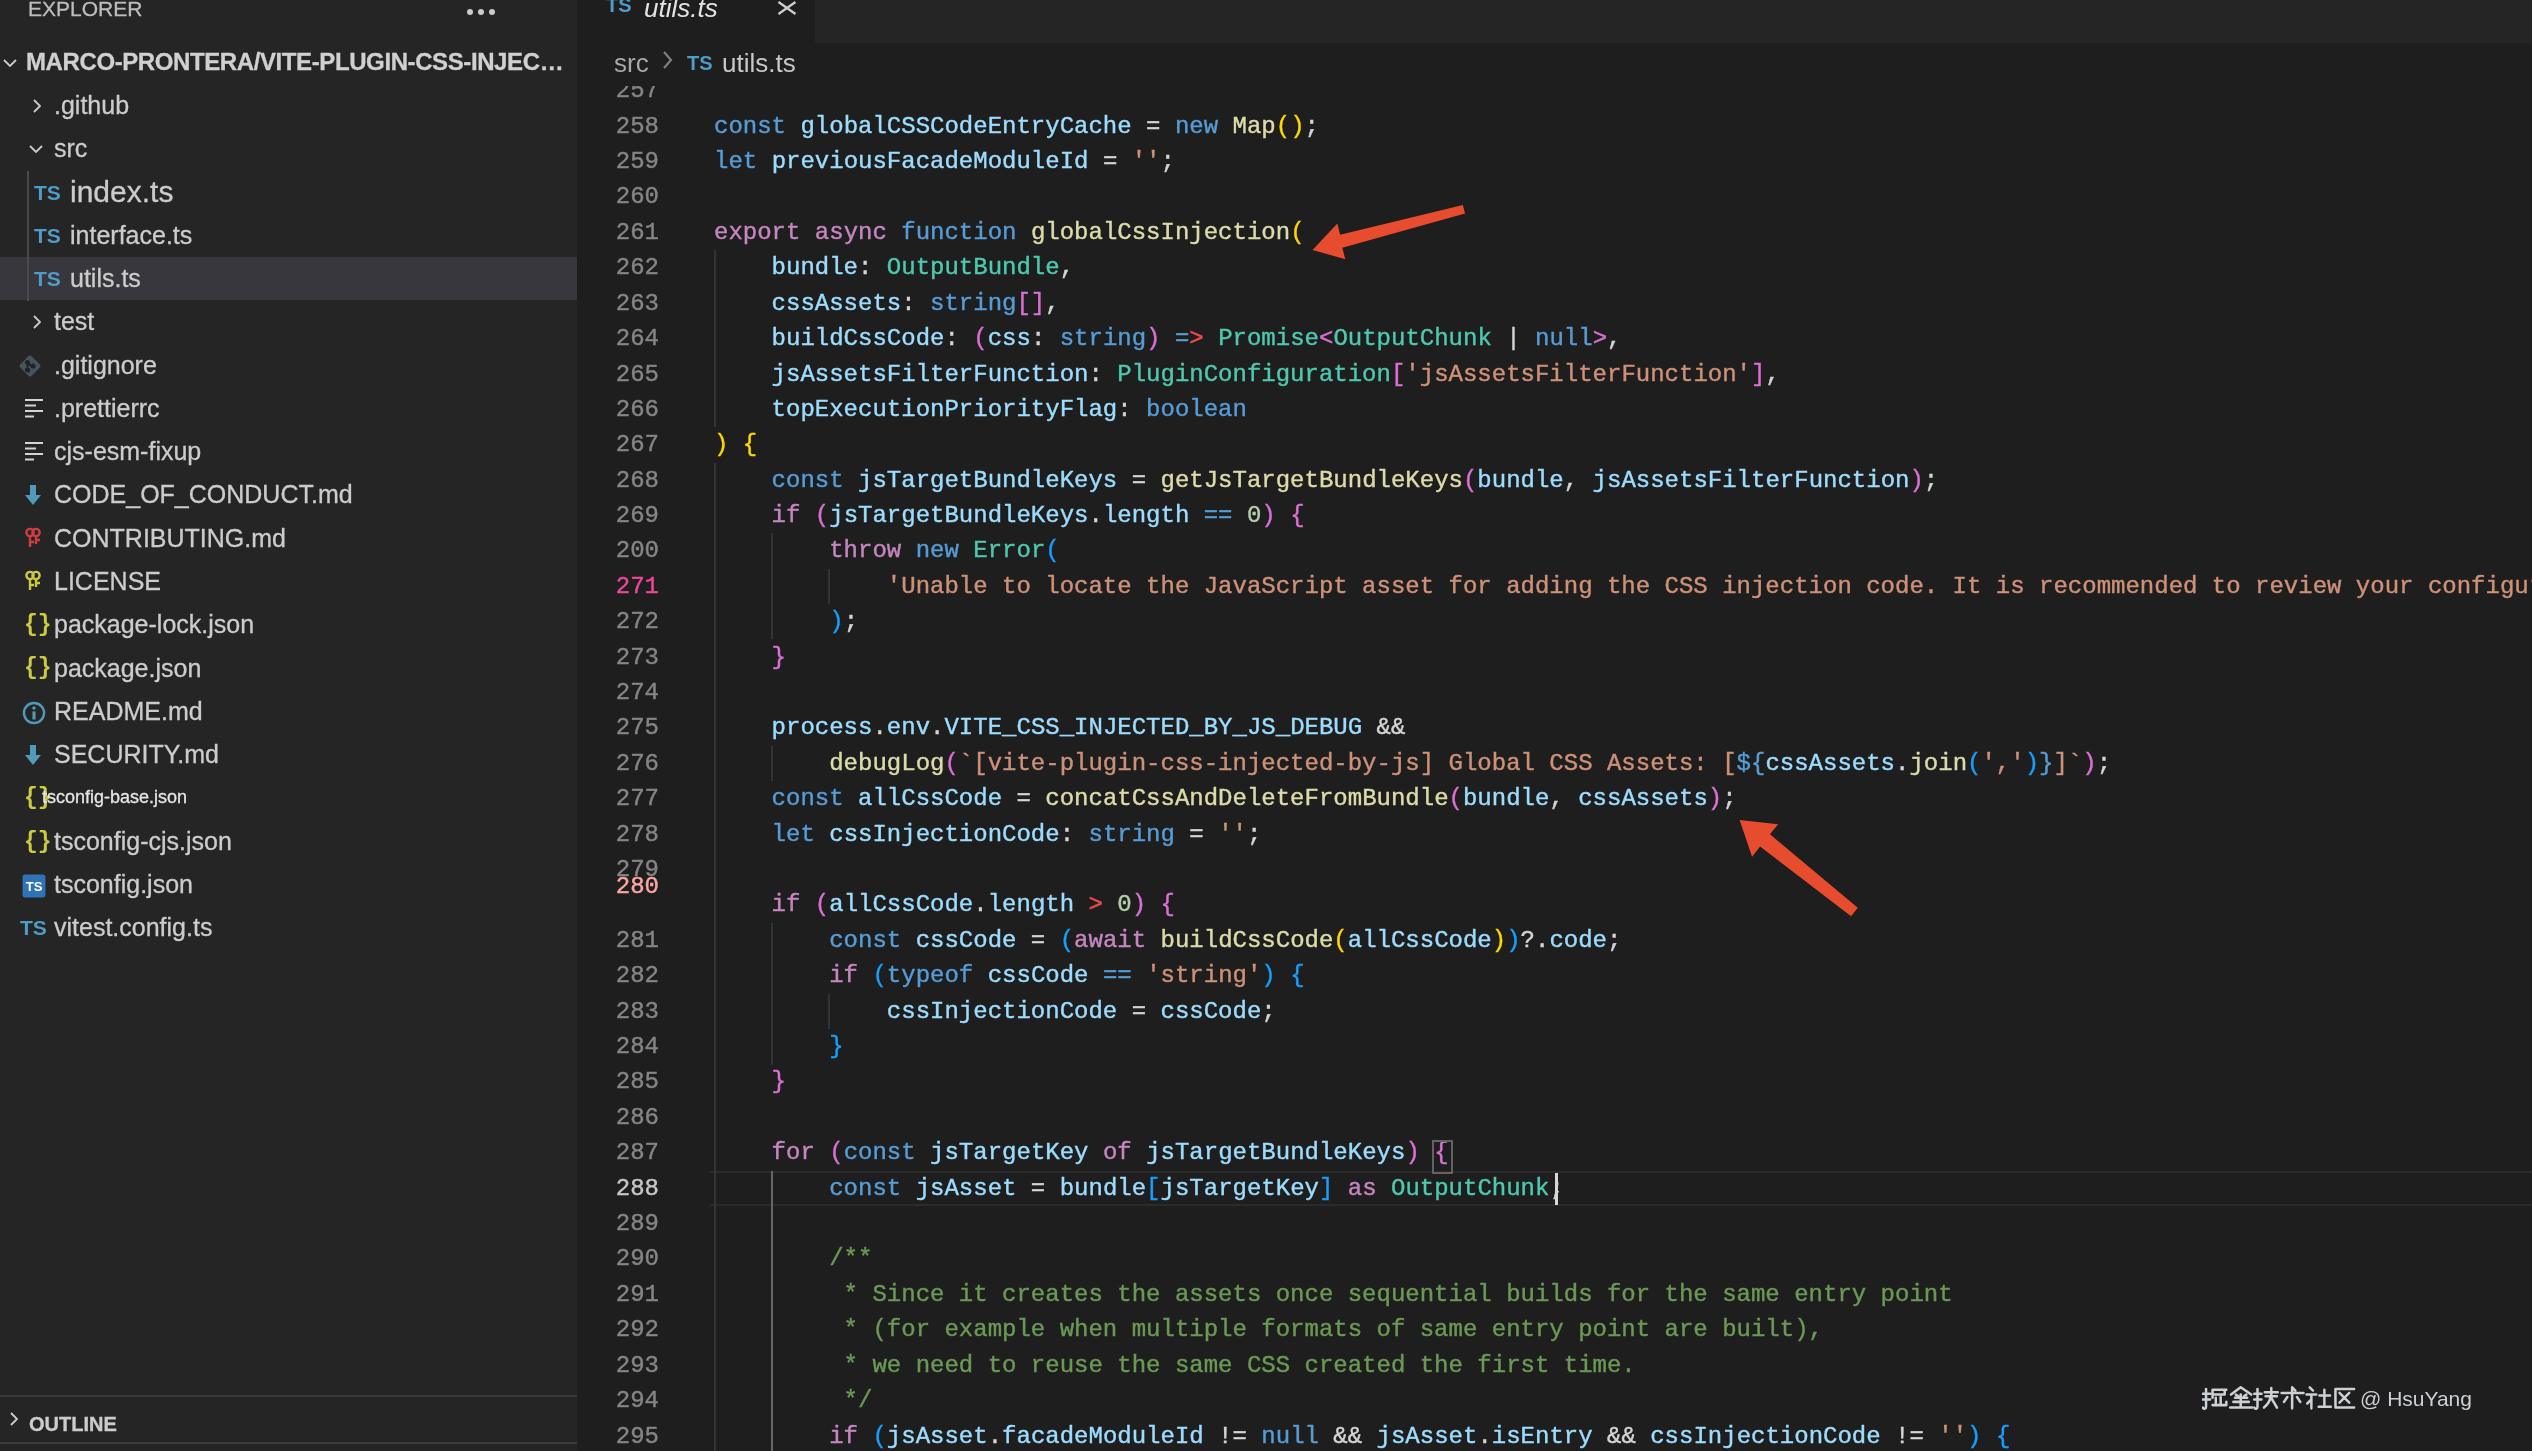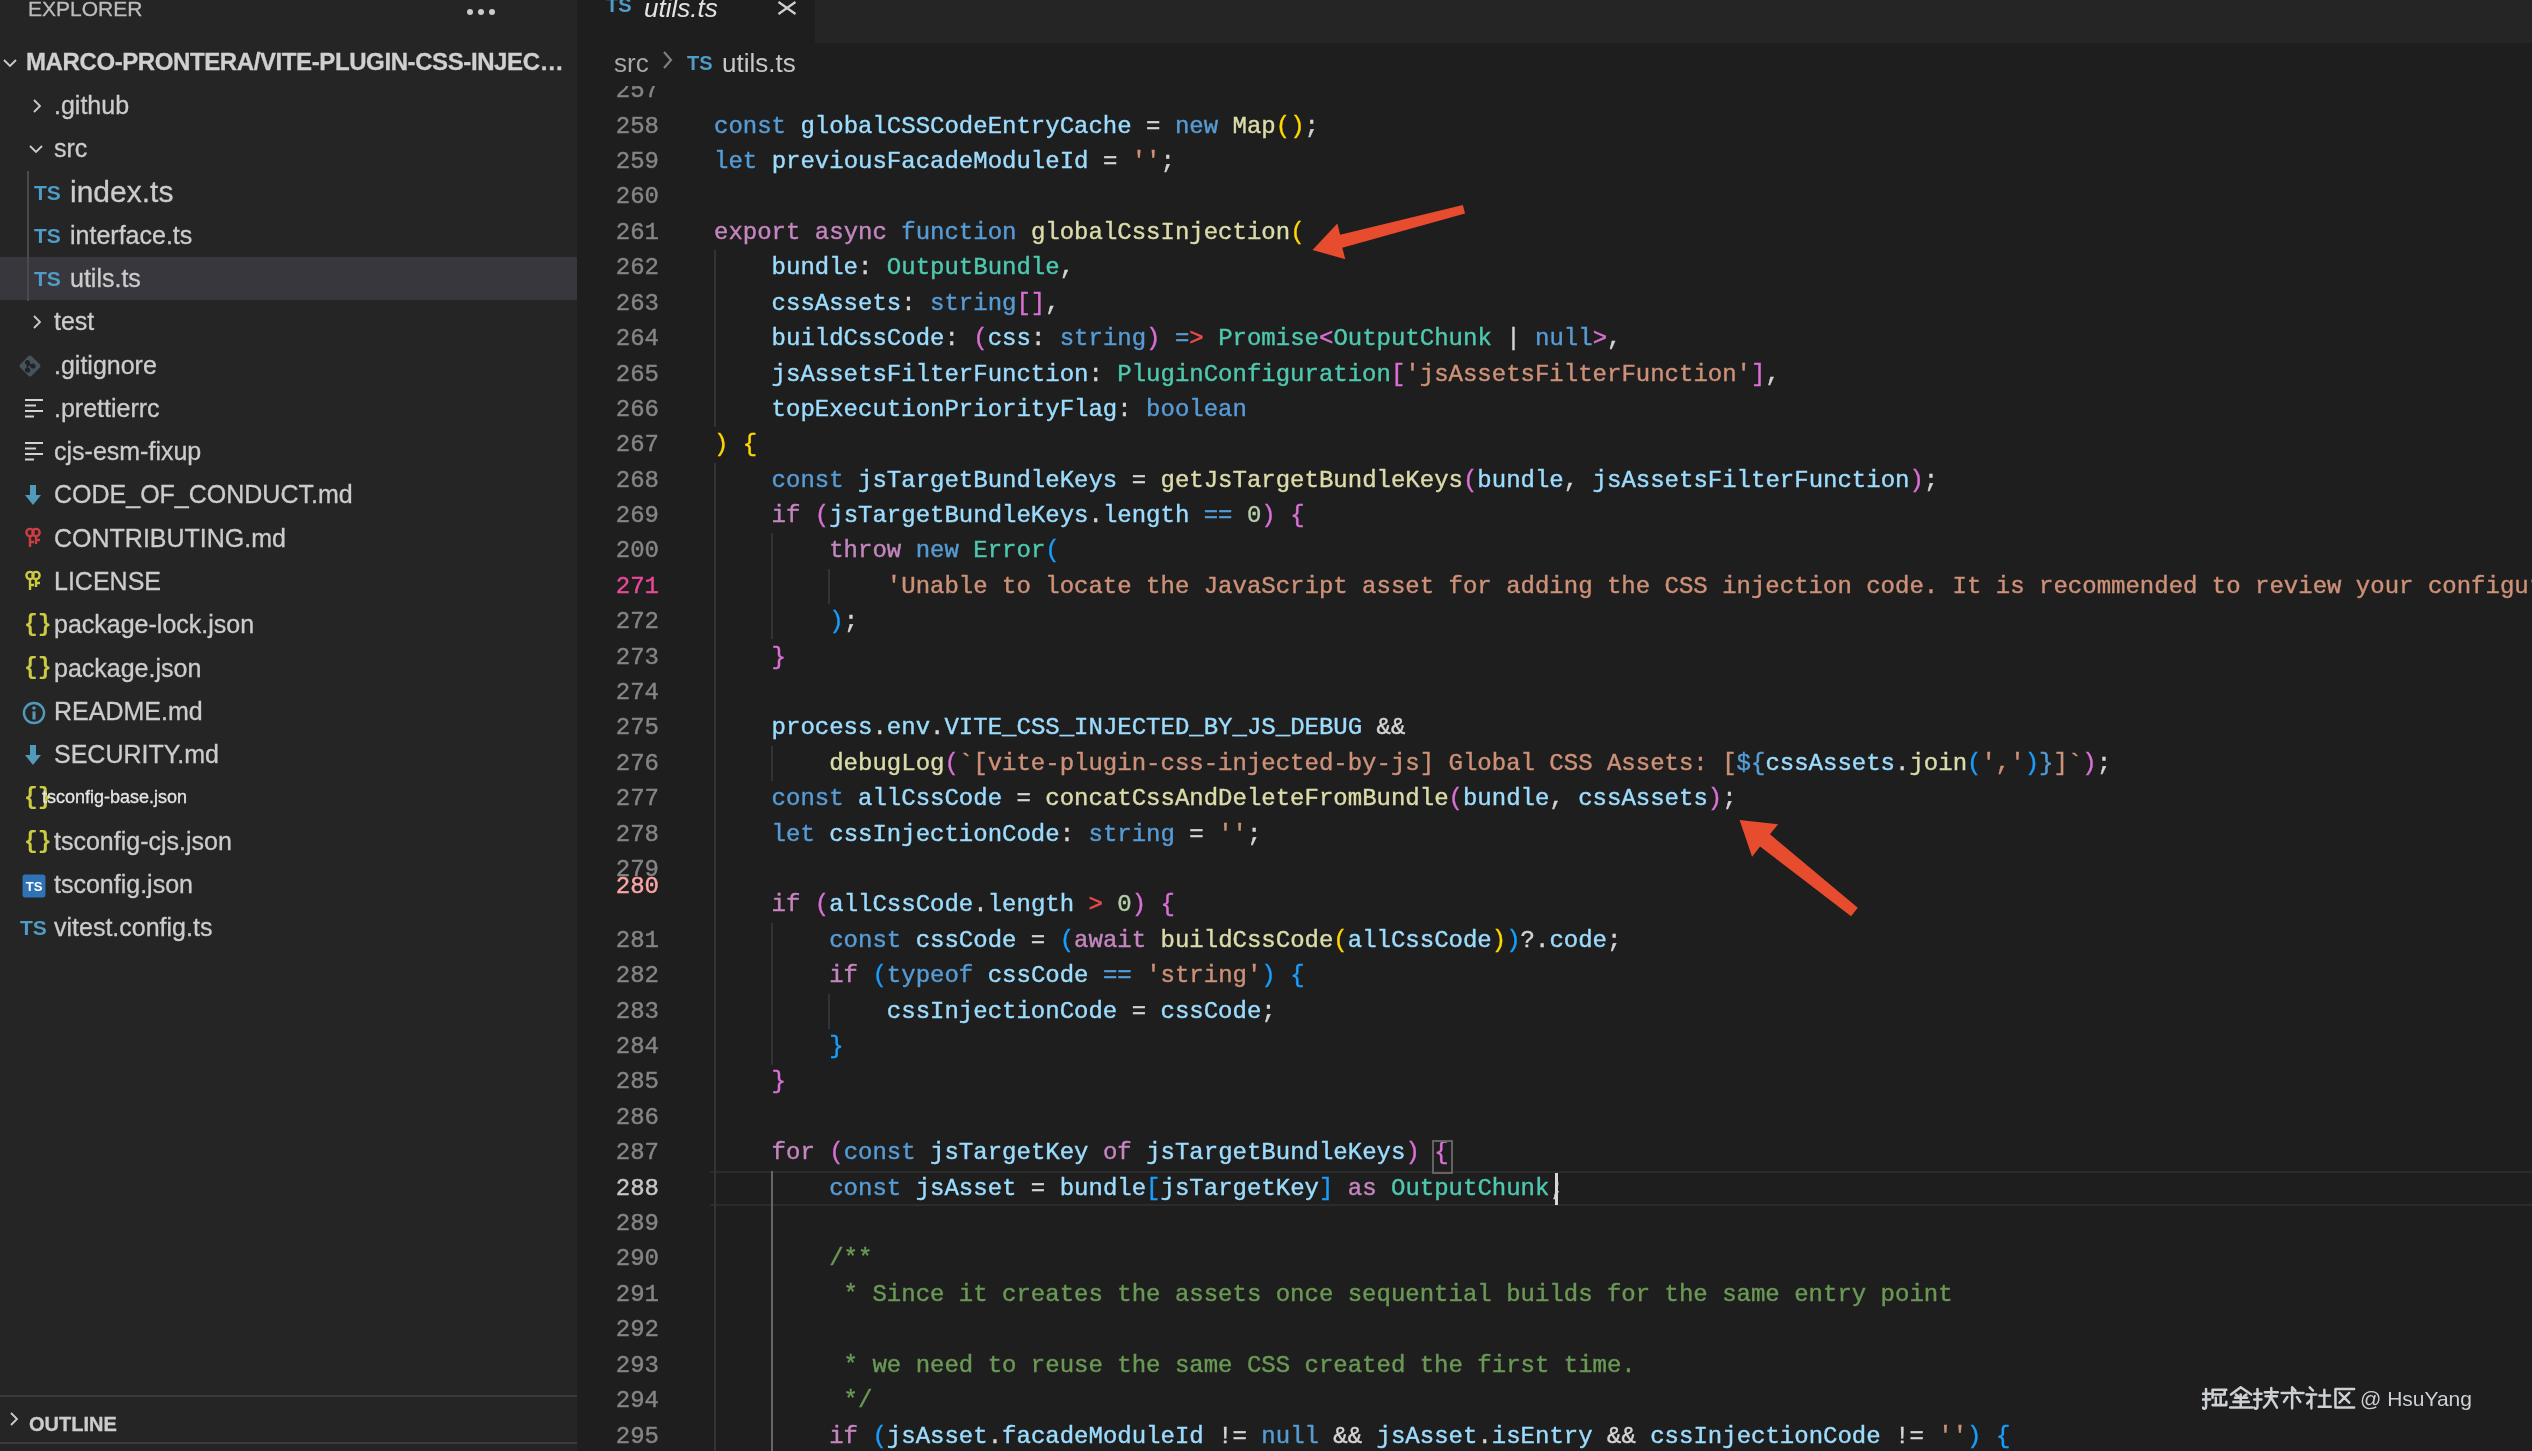--- a/index.html
+++ b/index.html
@@ -106,21 +106,21 @@
 <div class="code" style="left:714px;top:887px"><i class="op">    </i><i class="ctl">if</i><i class="op"> </i><i class="b2">(</i><i class="var">allCssCode</i><i class="op">.</i><i class="var">length</i><i class="op"> </i><i class="red">&gt;</i><i class="op"> </i><i class="num">0</i><i class="b2">)</i><i class="op"> </i><i class="b2">{</i></div>
 <div class="code" style="left:714px;top:923px"><i class="op">        </i><i class="kw">const</i><i class="op"> </i><i class="var">cssCode</i><i class="op"> = </i><i class="b3">(</i><i class="ctl">await</i><i class="op"> </i><i class="fn">buildCssCode</i><i class="b1">(</i><i class="var">allCssCode</i><i class="b1">)</i><i class="b3">)</i><i class="op">?.</i><i class="var">code</i><i class="op">;</i></div>
 <div class="code" style="left:714px;top:958px"><i class="op">        </i><i class="ctl">if</i><i class="op"> </i><i class="b3">(</i><i class="kw">typeof</i><i class="op"> </i><i class="var">cssCode</i><i class="op"> </i><i class="eq">==</i><i class="op"> </i><i class="str">'string'</i><i class="b3">)</i><i class="op"> </i><i class="b3">{</i></div>
 <div class="code" style="left:714px;top:994px"><i class="op">            </i><i class="var">cssInjectionCode</i><i class="op"> = </i><i class="var">cssCode</i><i class="op">;</i></div>
 <div class="code" style="left:714px;top:1029px"><i class="op">        </i><i class="b3">}</i></div>
 <div class="code" style="left:714px;top:1064px"><i class="op">    </i><i class="b2">}</i></div>
 <div class="code" style="left:714px;top:1135px"><i class="op">    </i><i class="ctl">for</i><i class="op"> </i><i class="b2">(</i><i class="kw">const</i><i class="op"> </i><i class="var">jsTargetKey</i><i class="op"> </i><i class="ctl">of</i><i class="op"> </i><i class="var">jsTargetBundleKeys</i><i class="b2">)</i><i class="op"> </i><i class="b2x">{</i></div>
 <div class="code" style="left:714px;top:1171px"><i class="op">        </i><i class="kw">const</i><i class="op"> </i><i class="var">jsAsset</i><i class="op"> = </i><i class="var">bundle</i><i class="b3">[</i><i class="var">jsTargetKey</i><i class="b3">]</i><i class="op"> </i><i class="ctl">as</i><i class="op"> </i><i class="ty">OutputChunk</i><i class="op">;</i></div>
 <div class="code" style="left:714px;top:1241px"><i class="op">        </i><i class="cmt">/**</i></div>
 <div class="code" style="left:714px;top:1277px"><i class="op">        </i><i class="cmt"> * Since it creates the assets once sequential builds for the same entry point</i></div>
-<div class="code" style="left:714px;top:1312px"><i class="op">        </i></div>
+<div class="code" style="left:714px;top:1312px"><i class="op">        </i><i class="cmt"> * (for example when multiple formats of same entry point are built),</i></div>
 <div class="code" style="left:714px;top:1348px"><i class="op">        </i><i class="cmt"> * we need to reuse the same CSS created the first time.</i></div>
 <div class="code" style="left:714px;top:1383px"><i class="op">        </i><i class="cmt"> */</i></div>
 <div class="code" style="left:714px;top:1419px"><i class="op">        </i><i class="ctl">if</i><i class="op"> </i><i class="b3">(</i><i class="var">jsAsset</i><i class="op">.</i><i class="var">facadeModuleId</i><i class="op"> != </i><i class="kw">null</i><i class="op"> &amp;&amp; </i><i class="var">jsAsset</i><i class="op">.</i><i class="var">isEntry</i><i class="op"> &amp;&amp; </i><i class="var">cssInjectionCode</i><i class="op"> != </i><i class="str">''</i><i class="b3">)</i><i class="op"> </i><i class="b3">{</i></div>
 <div class="abs" style="left:1555px;top:1173px;width:2.5px;height:31.5px;background:#d8d8d8"></div>
 <svg class="abs" style="left:0;top:0" width="2532" height="1451" viewBox="0 0 2558 1466">
 <polygon points="1326,252.5 1351.1,225.9 1353.9,237.3 1477.9,207.2 1480.1,215.8 1356.1,250.4 1359.1,261.9" fill="#e74c2f"></polygon>
 <polygon points="1757.5,828.5 1796.4,832.7 1788.2,842.9 1876.9,917.2 1870.1,925.8 1778.2,855.3 1770.1,865.5" fill="#e74c2f"></polygon>
 </svg>
 <div class="abs" style="left:2360px;top:1383px;font-size:21px;color:#cdd0d4;line-height:32px">@ HsuYang</div>
 <svg class="abs" style="left:2202px;top:1385px" width="183" height="30" viewBox="0 0 185 30">

